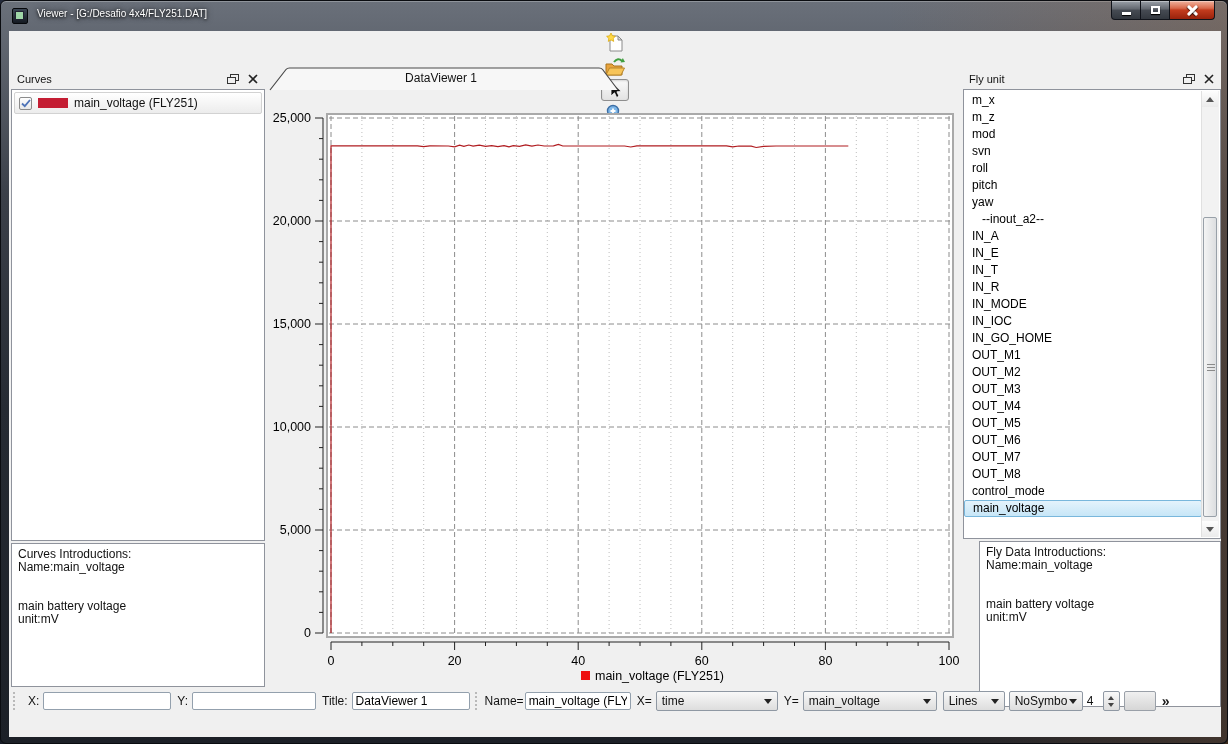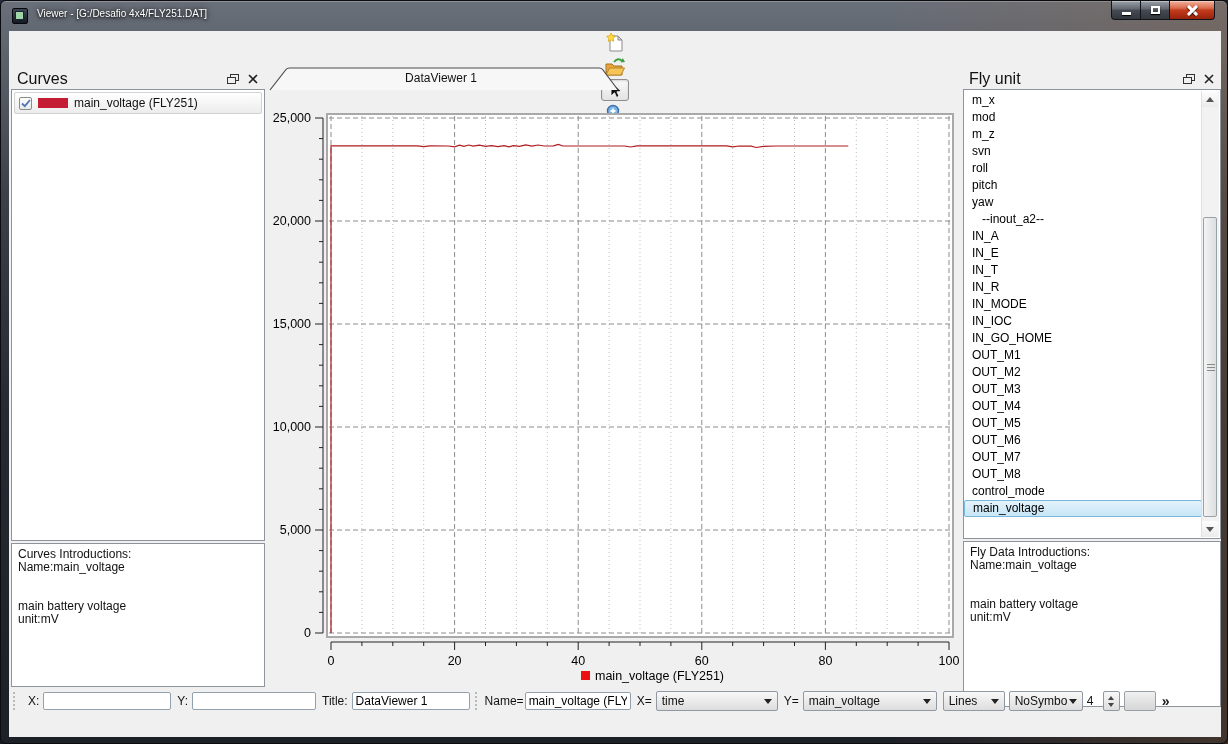--- a/index.html
+++ b/index.html
@@ -34,21 +34,21 @@
   
   .toolbar{position:absolute;left:0;top:0;width:100%;height:36px;display:flex;align-items:center;flex-direction:column;}
   .grip-v{width:3px;height:22px;margin:0 4px;border-left:2px dotted #b9b9b9;}
   .tool-btn{width:28px;height:28px;margin:0 2px;display:flex;align-items:center;justify-content:center;border:1px solid transparent;border-radius:3px;box-sizing:border-box;}
   .tool-btn.pressed{border-color:#8e8e8e;background:linear-gradient(180deg,#fafafa,#e3e3e3);box-shadow:inset 0 1px 2px rgba(0,0,0,.15);}
   .tool-sep{width:1px;height:24px;background:#d8d8d8;margin:0 4px;}
   .lang-btn{display:flex;align-items:center;gap:5px;height:26px;padding:0 6px;font-size:12px;color:#111;}
   .dd-arrow{width:0;height:0;border-left:4px solid transparent;border-right:4px solid transparent;border-top:5px solid #222;margin-left:2px;}
   
   .panel{position:absolute;}
-  .panel-header{position:absolute;left:0;top:0;right:0;height:20px;font-size:16px;color:#111;display:flex;align-items:center;padding:0 4px 0 6px;box-sizing:border-box;}
+  .panel-header{position:absolute;left:0;top:0;right:0;height:20px;font-size:11px;color:#111;display:flex;align-items:center;padding:0 4px 0 6px;box-sizing:border-box;}
   .panel-header .spacer{flex:1;}
   .hdr-btn{width:16px;height:14px;display:flex;align-items:center;justify-content:center;margin-left:4px;}
   .box{position:absolute;left:0;right:0;background:#fff;border:1px solid #8f939c;box-sizing:border-box;overflow:hidden;}
   .intro{font-size:12px;line-height:13px;color:#111;padding:4px 6px;}
   
   .curve-row{height:20px;margin:2px;display:flex;align-items:center;gap:6px;padding:0 4px;border:1px solid #d2d2d2;border-radius:2px;background:linear-gradient(180deg,#ffffff,#ececec);}
   .checkbox{width:13px;height:13px;border:1px solid #8b8b8b;border-radius:2px;background:linear-gradient(180deg,#fefefe,#e9e9e9);display:flex;align-items:center;justify-content:center;box-sizing:border-box;}
   .swatch{width:30px;height:10px;}
   .curve-label{font-size:12px;color:#111;}
   
@@ -325,22 +325,22 @@
           </span>
           <span class="hdr-btn">
             <svg width="10" height="10" viewBox="0 0 10 10">
               <path d="M1,1 L9,9 M9,1 L1,9" stroke="#222" stroke-width="1.6"></path>
             </svg>
           </span>
         </div>
         <div class="box" style="top:20px;height:450px;">
           <div class="fly-list" style="right:18px;">
               <div class="fly-row">m_x</div>
+              <div class="fly-row">m_z</div>
               <div class="fly-row">mod</div>
-              <div class="fly-row">m_z</div>
               <div class="fly-row">svn</div>
               <div class="fly-row">roll</div>
               <div class="fly-row">pitch</div>
               <div class="fly-row">yaw</div>
               <div class="fly-row">   --inout_a2--</div>
               <div class="fly-row">IN_A</div>
               <div class="fly-row">IN_E</div>
               <div class="fly-row">IN_T</div>
               <div class="fly-row">IN_R</div>
               <div class="fly-row">IN_MODE</div>
@@ -362,21 +362,21 @@
                 <span class="tri-up"></span>
               </div>
             <div class="sthumb" style="top:126px;height:300px;">
                 <span class="sgrip"></span>
               </div>
             <div class="sbtn down">
                 <span class="tri-down"></span>
               </div>
           </div>
         </div>
-        <div class="box" style="top:472px;height:166px;">
+        <div class="box" style="top:472px;height:166px;margin-left:16px;">
           <div class="intro">
               <div>Fly Data Introductions:</div>
               <div>Name:main_voltage</div>
               <div>&nbsp;</div>
               <div>&nbsp;</div>
               <div>main battery voltage</div>
               <div>unit:mV</div>
             </div>
         </div>
       </div>

